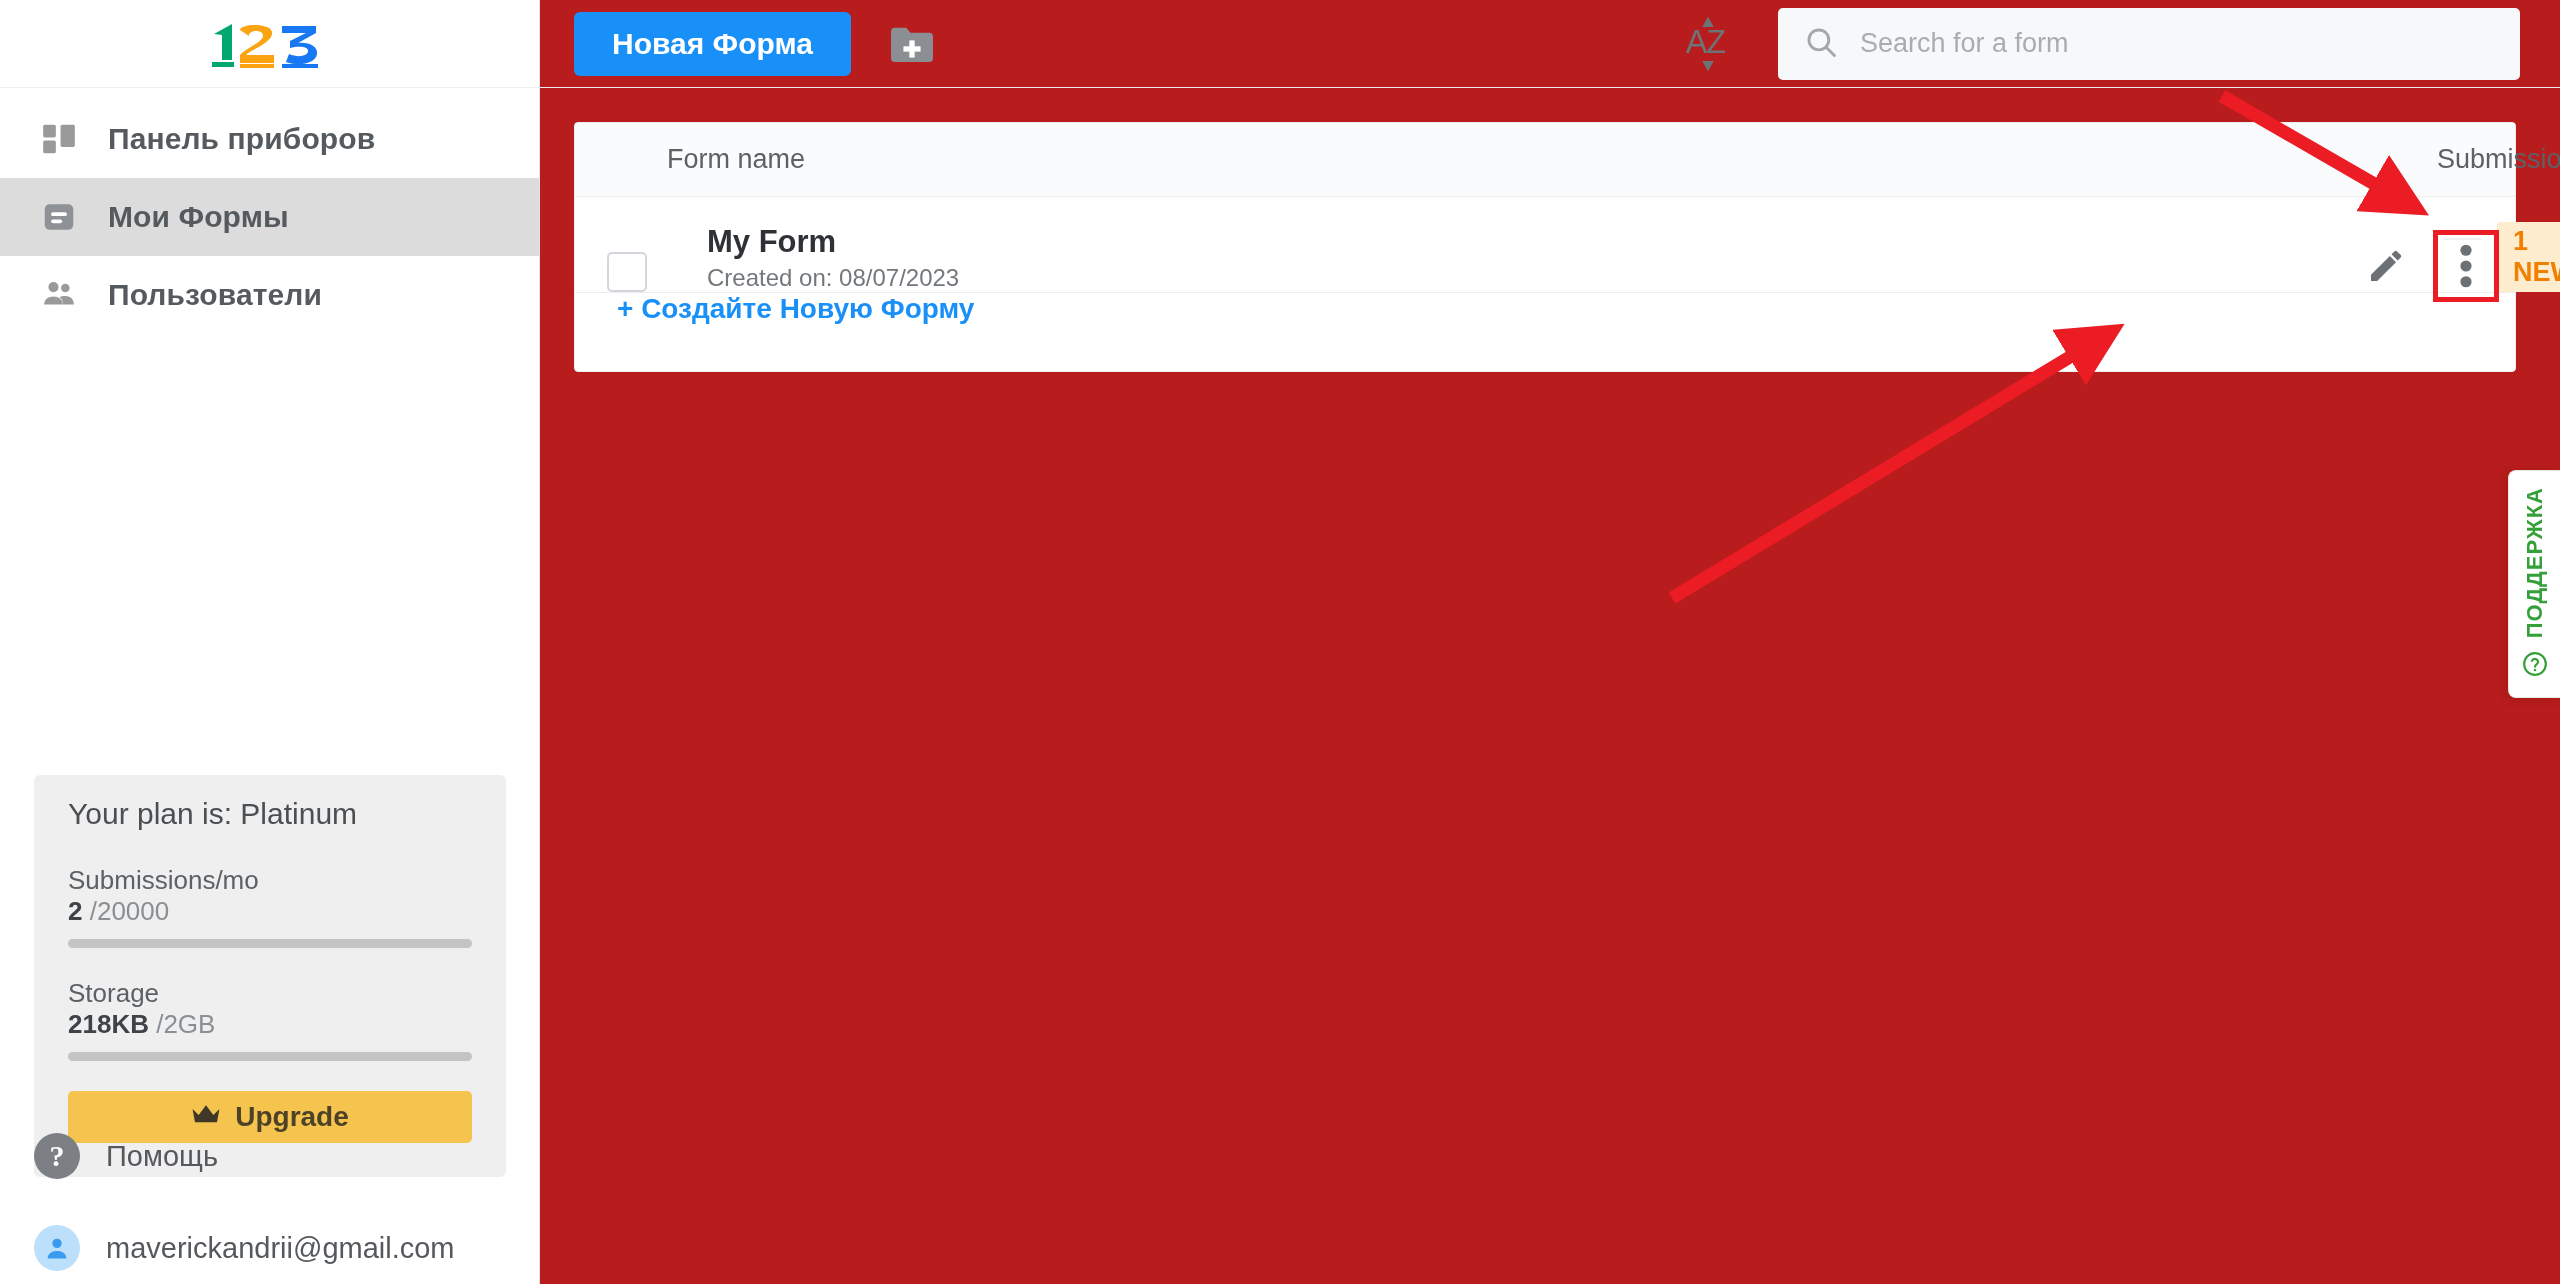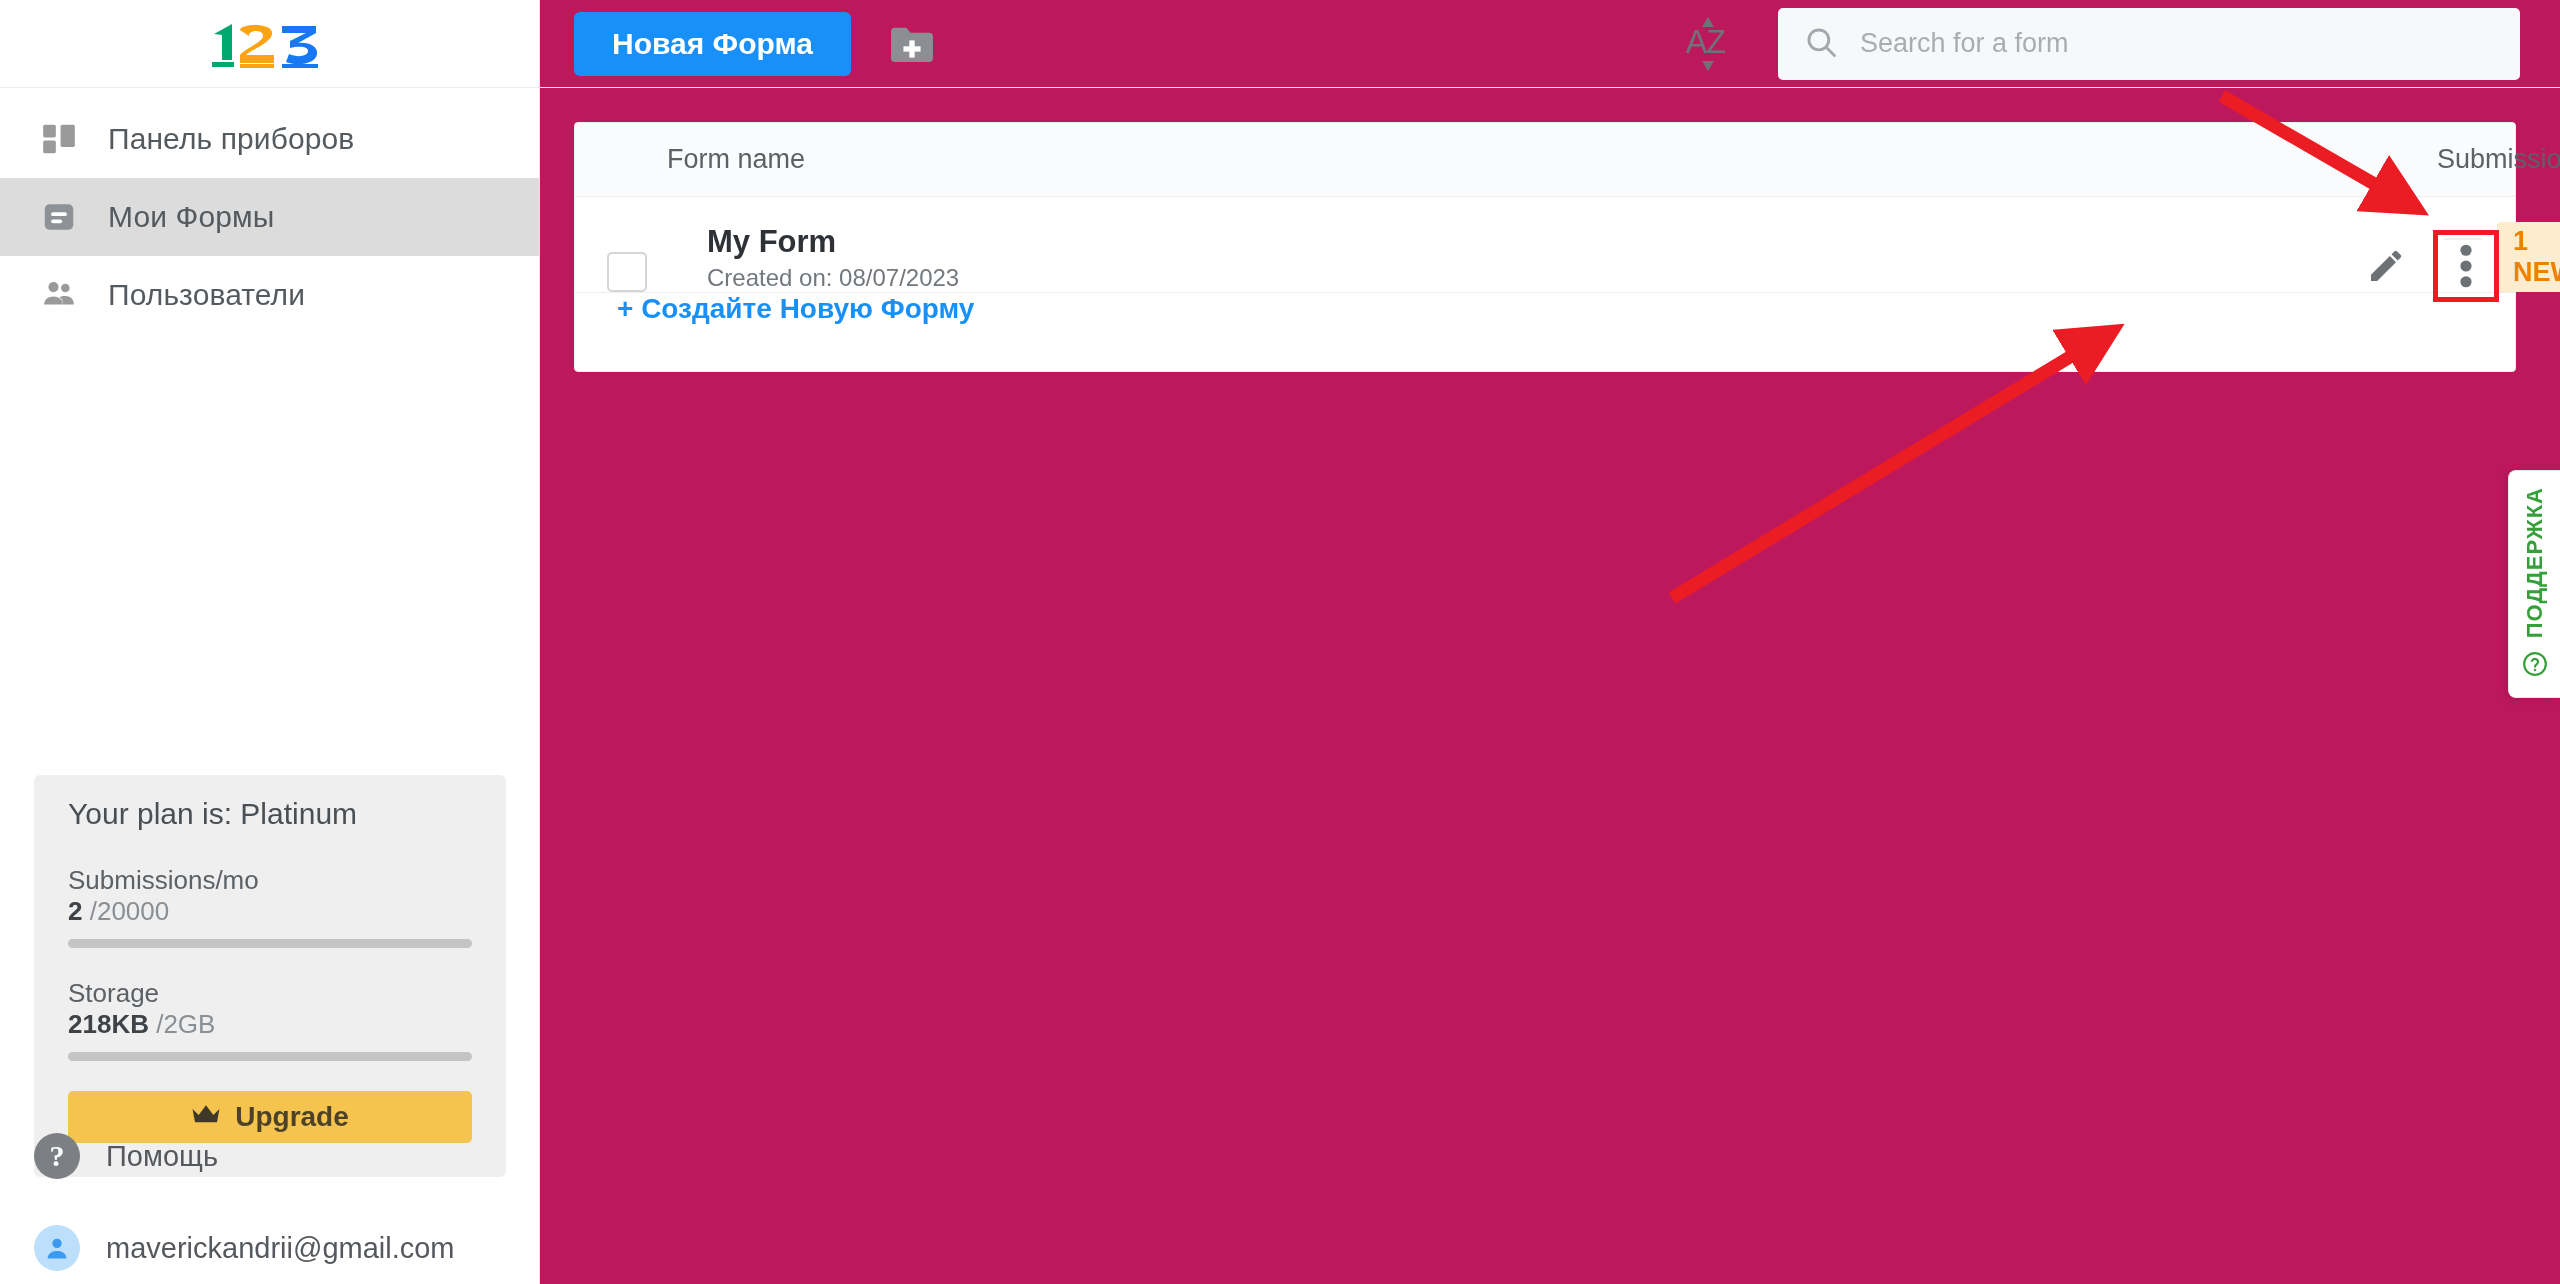--- a/index.html
+++ b/index.html
@@ -36,21 +36,21 @@
     cursor: pointer;
   }
   .nav-item.active { background: #dcdcdc; }
   .nav-ico {
     width: 42px; height: 42px;
     display: flex; align-items: center; justify-content: center;
     margin-right: 28px;
     flex: 0 0 42px;
   }
   .nav-label {
-    font-size: 30px; color: #555a5e; font-weight: 400;
+    font-size: 30px; color: #555a5e; font-weight: 700;
     letter-spacing: .1px;
   }
 
   
   .plan-card {
     position: absolute; left: 34px; top: 775px;
     width: 472px;
     background: #efefef;
     border-radius: 6px;
     padding: 22px 34px 34px 34px;
@@ -86,21 +86,21 @@
   .bottom-ico {
     width: 46px; height: 46px; border-radius: 50%;
     display: flex; align-items: center; justify-content: center;
     margin-right: 26px; flex: 0 0 46px;
   }
   .help-ico { background: #7c8084; color: #fff; font-size: 30px; font-weight: 700; font-family: "Liberation Serif", serif; }
   .avatar-ico { background: #bcdffb; }
   .bottom-label { font-size: 29px; color: #55595d; }
 
   
-  .main { flex: 1 1 auto; position: relative; background: #be185d; min-width: 0; }
+  .main { flex: 1 1 auto; position: relative; background: #b91c1c; min-width: 0; }
   .topbar {
     height: 88px; display: flex; align-items: center;
     border-bottom: 1px solid #ececec;
     padding-left: 34px; padding-right: 40px;
   }
   .new-form-btn {
     background: #1890f8; color: #fff;
     font-size: 30px; font-weight: 700;
     border: none; border-radius: 6px;
     height: 64px; padding: 0 38px; cursor: pointer;

